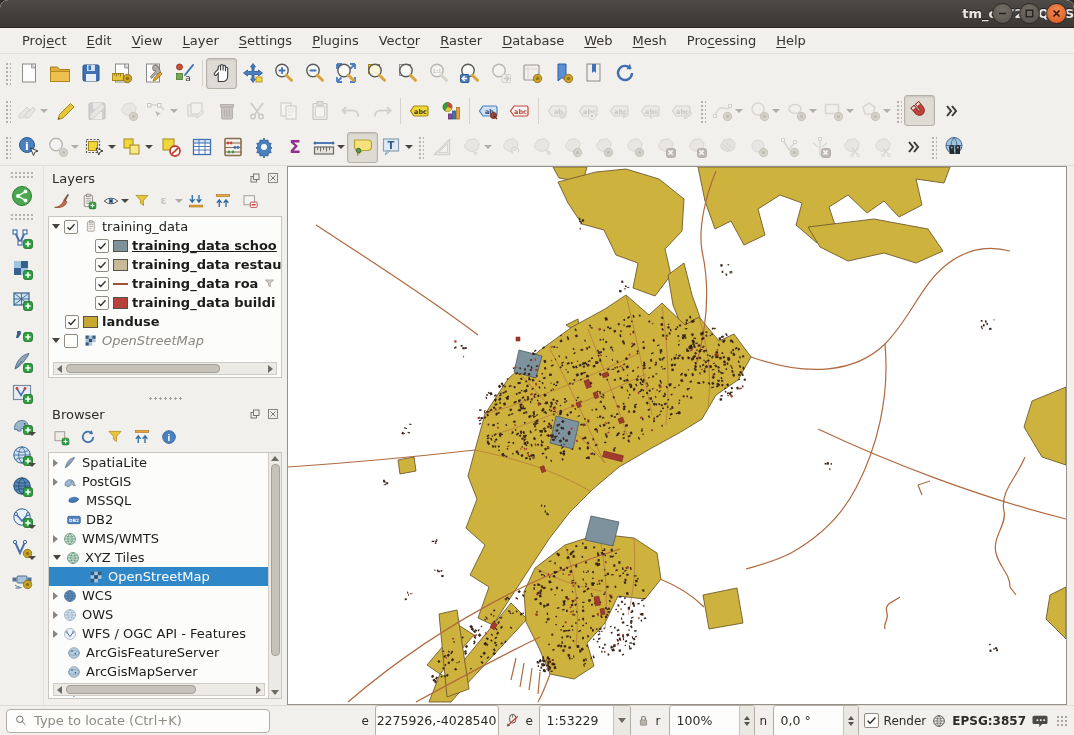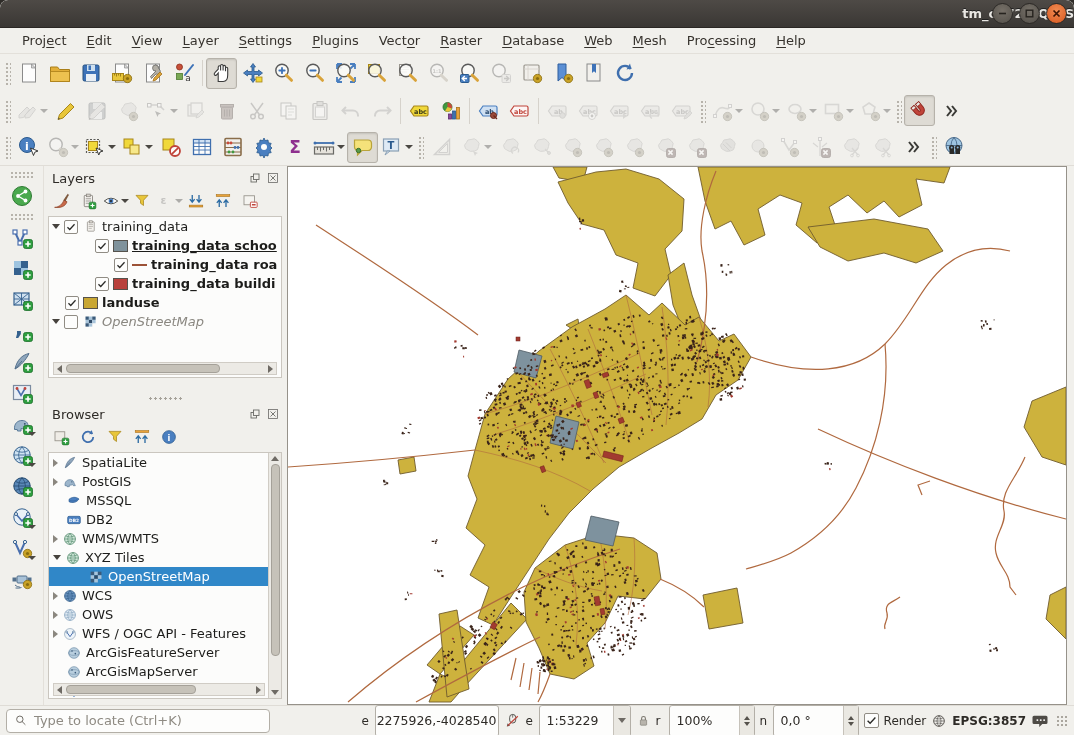--- a/index.html
+++ b/index.html
@@ -1148,21 +1148,31 @@
           <div class="lrow" style="padding-left:33px">
             <span class="exp-none"></span>
             <span class="cb">
               <svg viewBox="0 0 24 24" width="10" height="10">
                 <path d="M3.5,12.5 l5.5,5.5 L20.5,5.5" fill="none" stroke="#2a2a27" stroke-width="3"></path>
               </svg>
             </span>
             <span class="swatch" style="background:#7f929b"></span>
             <span class="lbl active ">training_data schoo</span>
           </div>
-          <div class="lrow" style="padding-left:52px">
+          <div class="lrow" style="padding-left:33px">
+            <span class="exp-none"></span>
+            <span class="cb">
+              <svg viewBox="0 0 24 24" width="10" height="10">
+                <path d="M3.5,12.5 l5.5,5.5 L20.5,5.5" fill="none" stroke="#2a2a27" stroke-width="3"></path>
+              </svg>
+            </span>
+            <span class="swatch" style="background:#c8ba98"></span>
+            <span class="lbl ">training_data restau</span>
+          </div>
+          <div class="lrow" style="padding-left:33px">
             <span class="exp-none"></span>
             <span class="cb">
               <svg viewBox="0 0 24 24" width="10" height="10">
                 <path d="M3.5,12.5 l5.5,5.5 L20.5,5.5" fill="none" stroke="#2a2a27" stroke-width="3"></path>
               </svg>
             </span>
             <span class="swatch line">
               <span></span>
             </span>
             <span class="lbl ">training_data roa</span>

